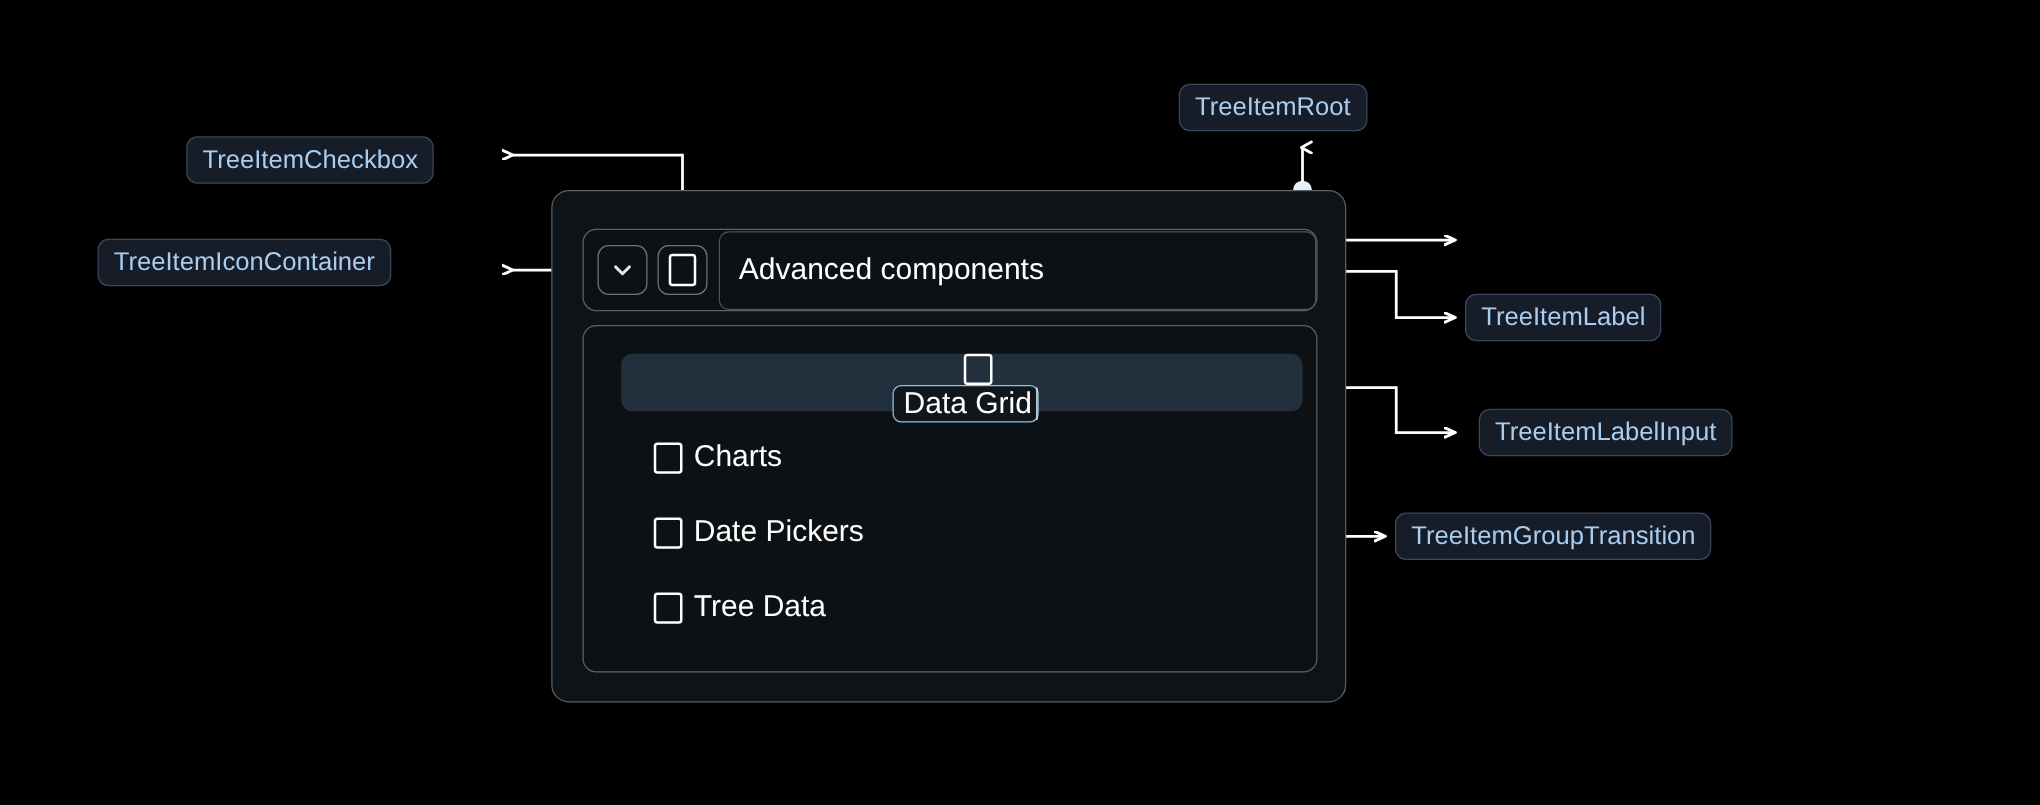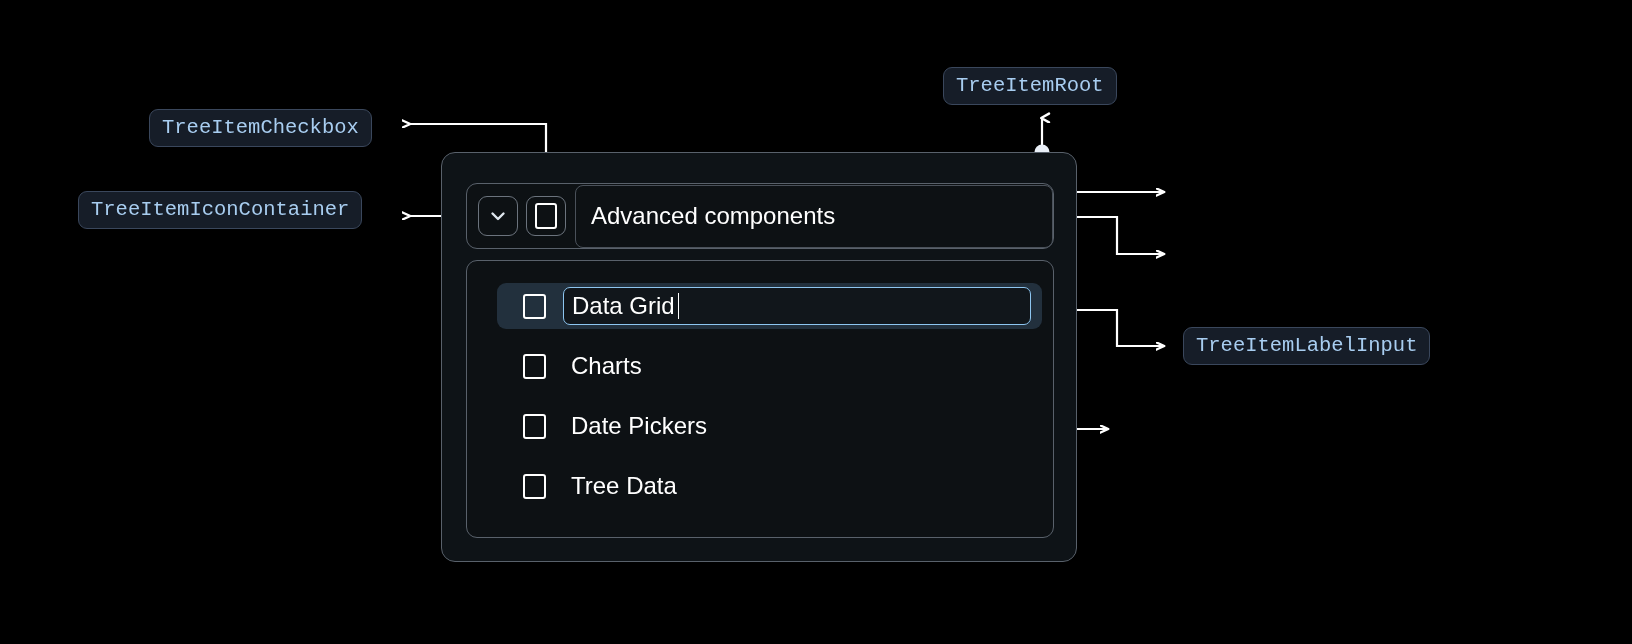--- a/index.html
+++ b/index.html
@@ -25,21 +25,21 @@
     position: absolute;
     display: flex;
     align-items: center;
     justify-content: center;
     height: 38px;
     padding: 0 12px;
     background: #161d28;
     border: 1px solid #3a475c;
     border-radius: 9px;
     color: #a8cdf0;
-    font-family: Liberation Mono, monospace;
+    font-family: Liberation Sans, sans-serif;
     font-size: 20.5px;
     letter-spacing: 0px;
     white-space: nowrap;
     line-height: 1;
   }
 
   
   #wires {
     position: absolute;
     left: 0; top: 0;
@@ -139,35 +139,36 @@
     display: flex;
     align-items: center;
     height: 46px;
     margin: 0 0 0 32px;
     width: 545px;
   }
   .tree-row.selected {
     background: #22303d;
     border-radius: 9px;
     margin-left: 30px;
+    flex-direction: column;
   }
   .row-spacer { height: 14px; }
 
   .row-checkbox {
     width: 23px;
     height: 25px;
     border: 2.5px solid #ffffff;
     border-radius: 3px;
     flex: 0 0 auto;
     margin-left: 24px;
   }
   .tree-row.selected .row-checkbox { margin-left: 26px; }
 
   .row-label {
-    margin-left: 25px;
+    margin-left: 9px;
     color: #ffffff;
     font-size: 24px;
     white-space: nowrap;
   }
 
   #label-input {
     margin-left: 17px;
     flex: 1 1 auto;
     height: 38px;
     margin-right: 11px;
@@ -236,23 +237,25 @@
     </g>
   </svg>
 
   <div class="chip" style="left:149px; top:109px;">TreeItemCheckbox</div>
 
   <div class="chip" style="left:78px; top:191px;text-align:center;">TreeItemIconContainer</div>
 
   <div class="chip" style="left:943px; top:67px;">TreeItemRoot</div>
 
 
+  <div class="chip" style="left:1172px; top:235px;">TreeItemLabel</div>
 
   <div class="chip" style="left:1172px; top:327px;margin-left:11px;">TreeItemLabelInput</div>
 
+  <div class="chip" style="left:1116px; top:410px;">TreeItemGroupTransition</div>
 
   <div id="root-card">
 
     <div id="content-row">
 
       <div class="icon-container">
         <span>
           <svg width="24" height="24" viewBox="0 0 24 24" fill="none">
             <path d="M6.5 9.5 L12 15 L17.5 9.5" stroke="#dfe6ee" stroke-width="2.4" stroke-linecap="round" stroke-linejoin="round"></path>
           </svg>

